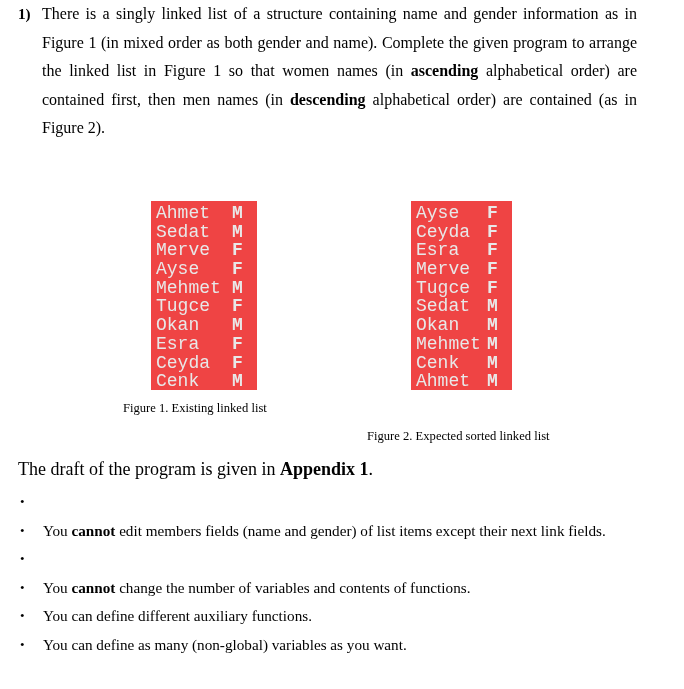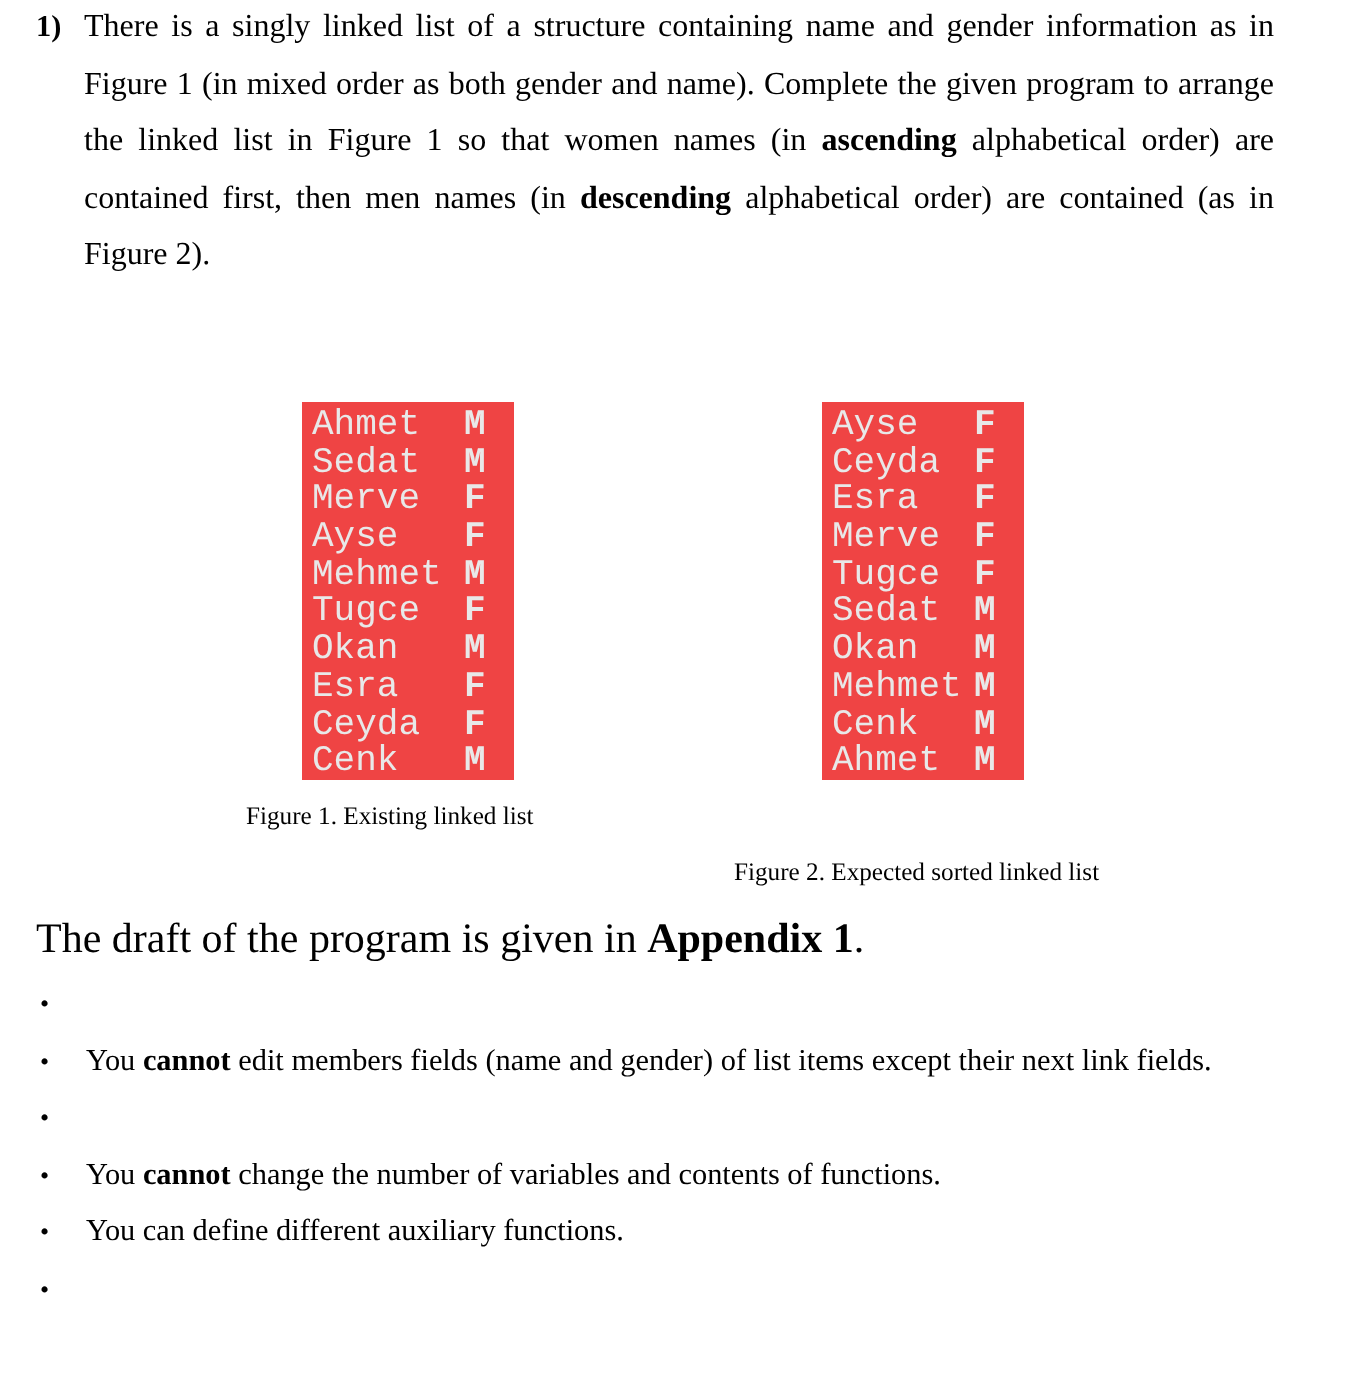--- a/index.html
+++ b/index.html
@@ -101,21 +101,21 @@
     white-space: nowrap;
   }
   #figure-1-caption { left: 123px; top: 400px; }
   #figure-2-caption { left: 367px; top: 412px; margin-top: 16px; }
 
   
   #appendix-line {
     position: absolute;
     left: 18px;
     top: 455px;
-    font-size: 21px;
+    font-size: 18px;
     line-height: 28.5px;
     white-space: nowrap;
   }
 
   
   #rules-list {
     position: absolute;
     left: 0px;
     top: 488px;
     width: 684px;
@@ -181,14 +181,14 @@
 <div class="fig-caption" id="figure-2-caption">Figure 2. Expected sorted linked list</div>
 
 <div id="appendix-line"><span>The draft of the program is given in </span><span class="bold">Appendix 1</span><span>.</span></div>
 
 <div id="rules-list">
     <div class="rule-item"><span class="rule-bullet">•</span></div>
     <div class="rule-item"><span class="rule-bullet">•</span><span class="rule-text"><span>You </span><span class="bold">cannot</span><span> edit members fields (name and gender) of list items except their next link fields.</span></span></div>
     <div class="rule-item"><span class="rule-bullet">•</span></div>
     <div class="rule-item"><span class="rule-bullet">•</span><span class="rule-text"><span>You </span><span class="bold">cannot</span><span> change the number of variables and contents of functions.</span></span></div>
     <div class="rule-item"><span class="rule-bullet">•</span><span class="rule-text"><span>You can define different auxiliary functions.</span></span></div>
-    <div class="rule-item"><span class="rule-bullet">•</span></div>
+    <div class="rule-item"><span class="rule-bullet">•</span><span class="rule-text"><span>You can define as many (non-global) variables as you want.</span></span></div>
   </div>
 
 </body></html>

